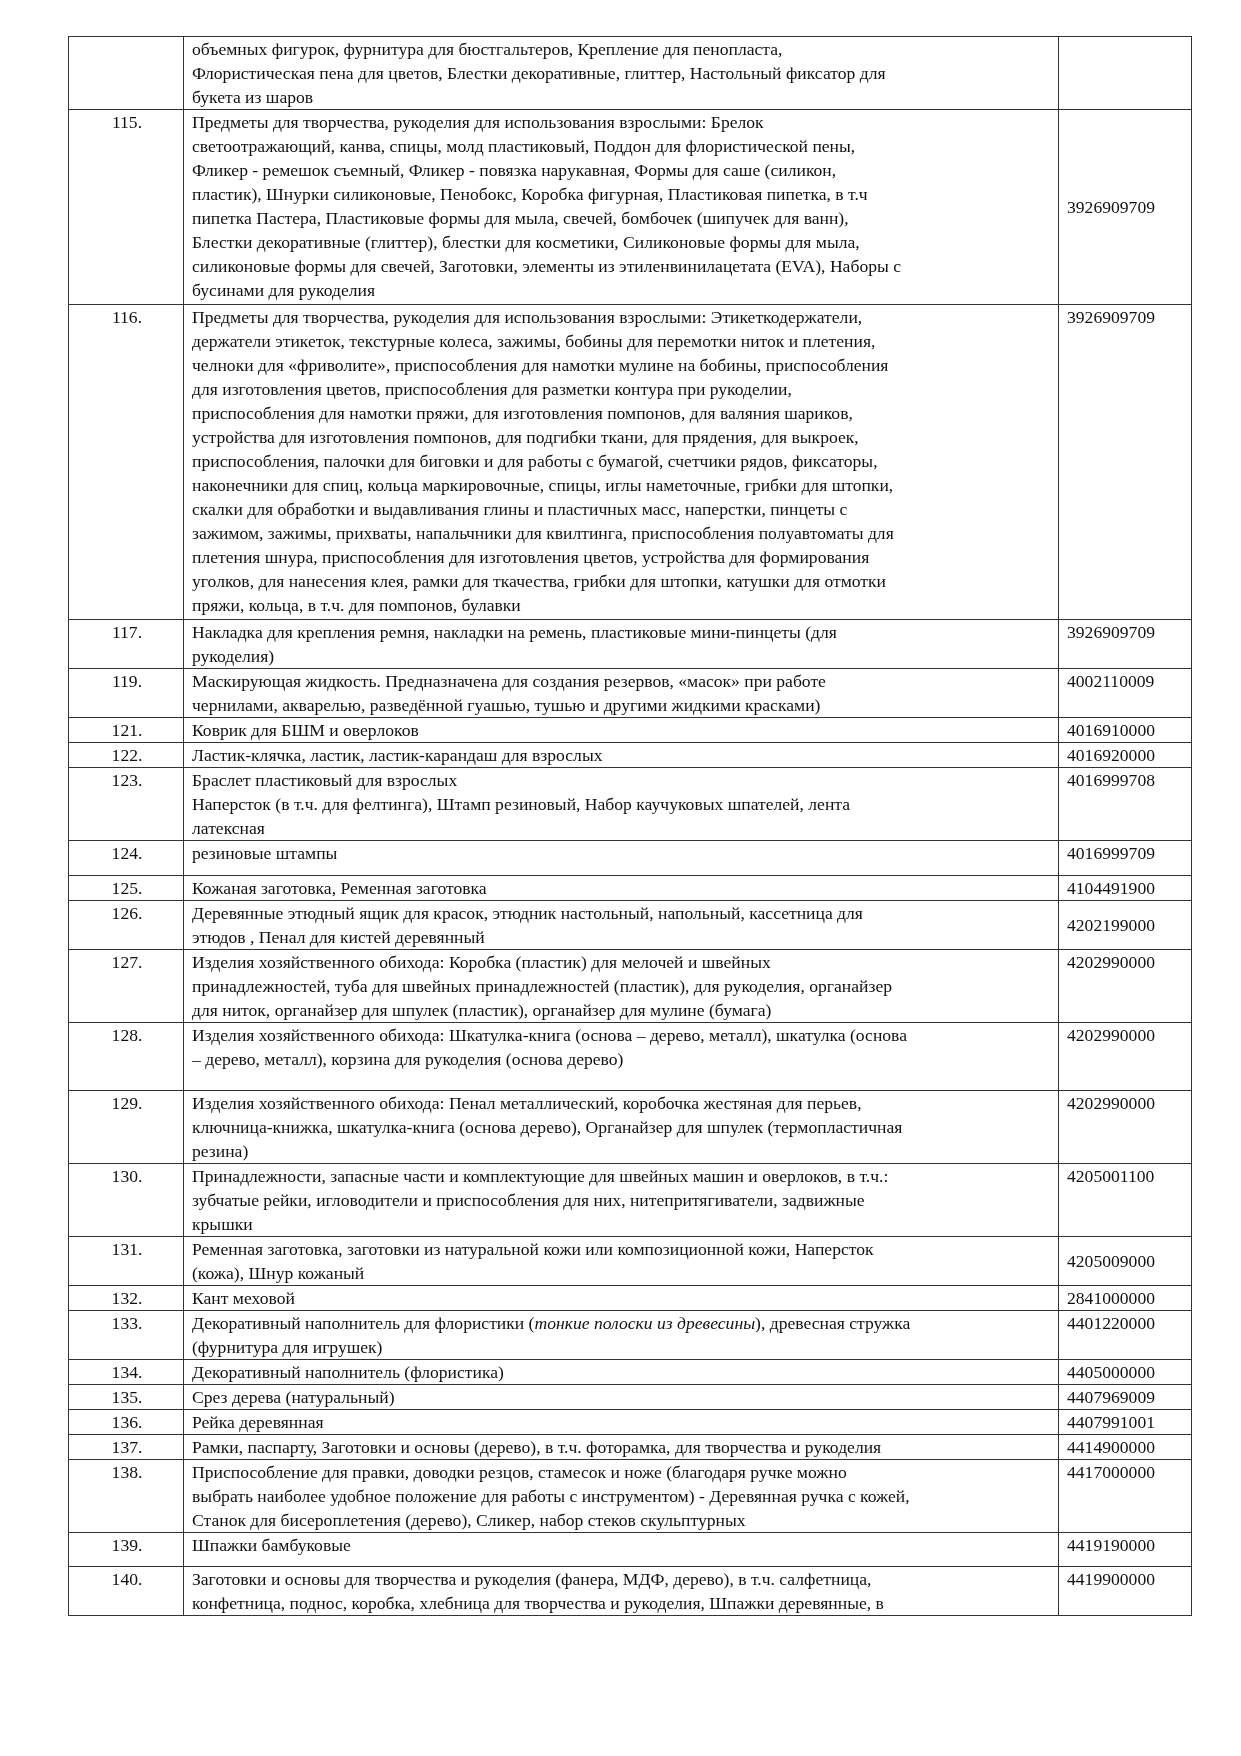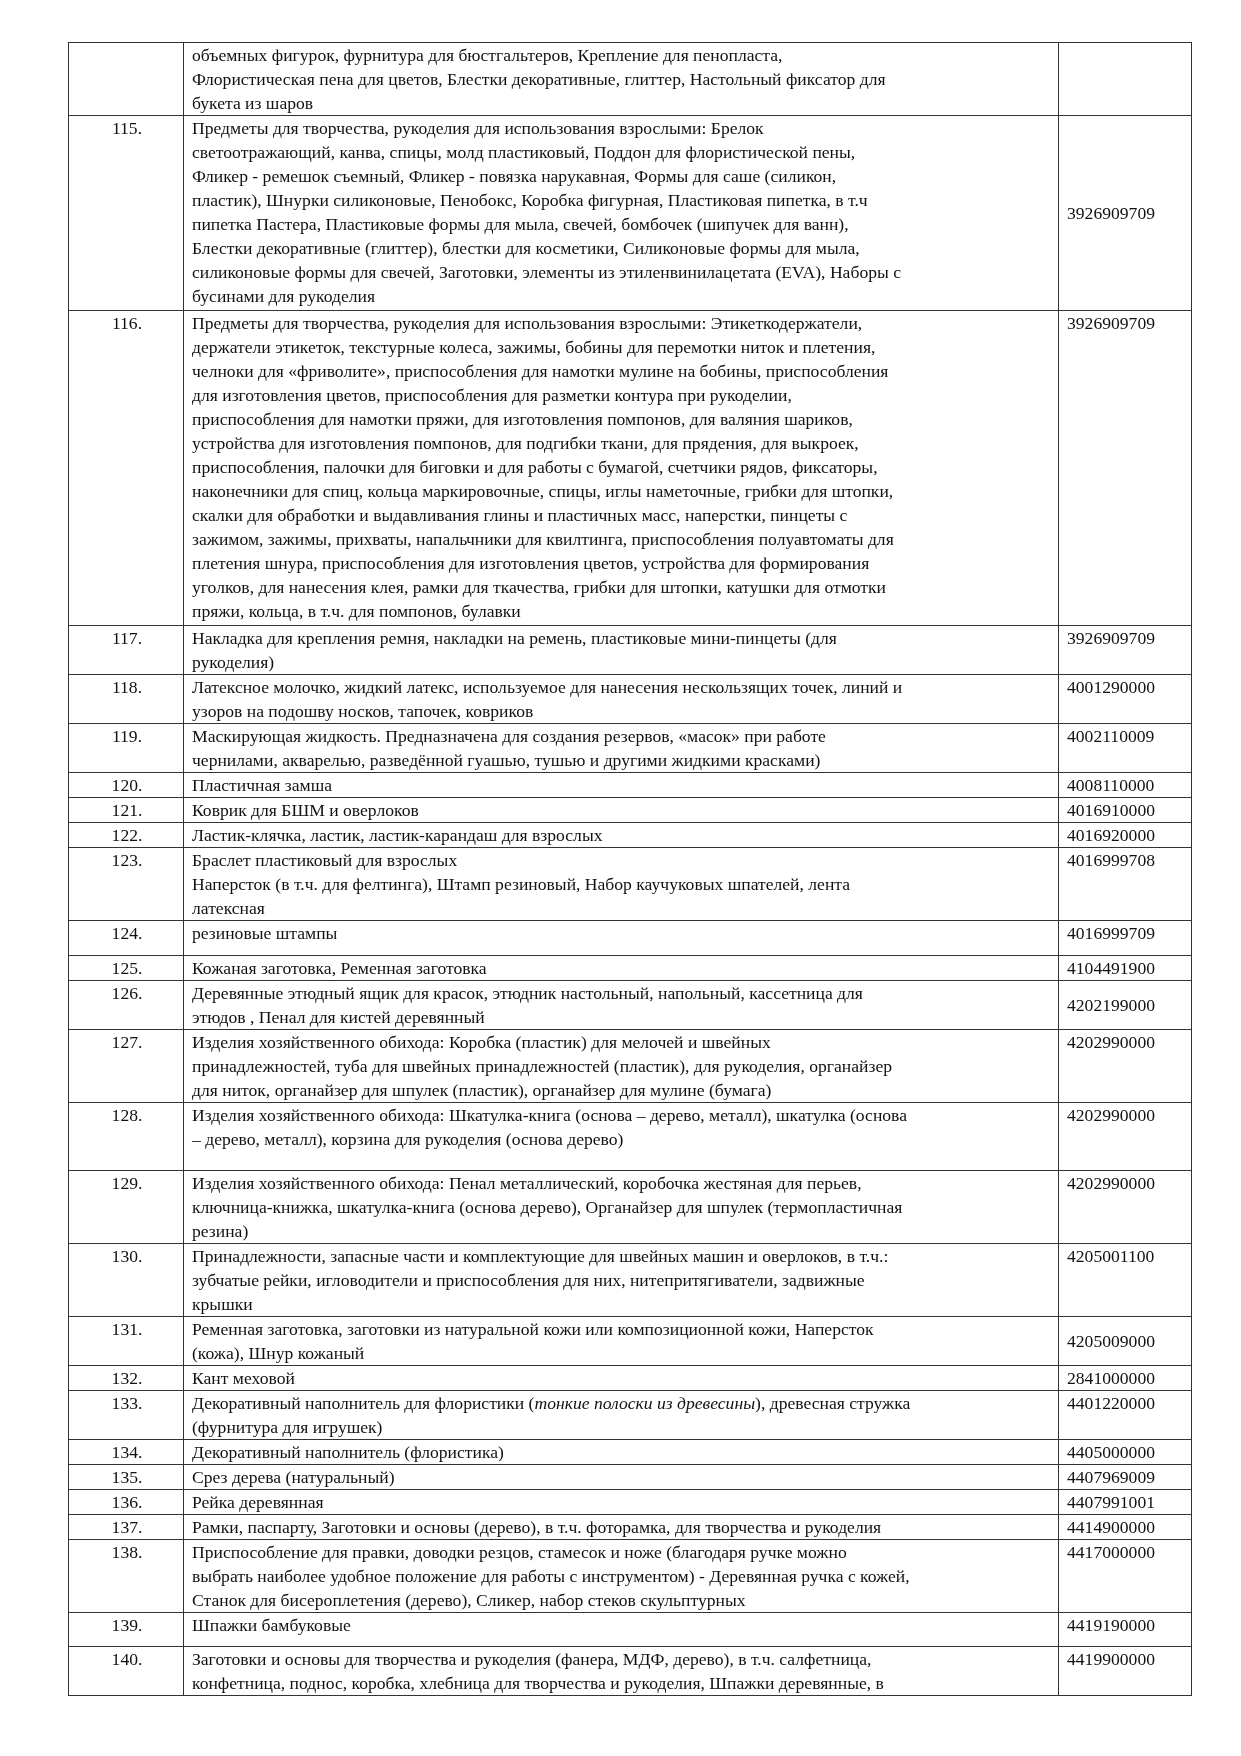--- a/index.html
+++ b/index.html
@@ -1,17 +1,17 @@
 <!DOCTYPE html>
 <html><head>
 <meta charset="utf-8">
 <style>
   html, body { margin: 0; padding: 0; background: #ffffff; }
   body { width: 1241px; height: 1756px; position: relative; overflow: hidden; }
-  .page { position: absolute; left: 68px; top: 42px; width: 1123px; }
+  .page { position: absolute; left: 68px; top: 36px; width: 1123px; }
   table.goods {
     border-collapse: collapse;
     width: 1123px;
     table-layout: fixed;
     font-family: "Liberation Serif", "DejaVu Serif", serif;
     font-size: 17.6px;
     line-height: 24px;
     color: #111;
   }
   table.goods td {
@@ -76,35 +76,24 @@
 пряжи, кольца, в т.ч. для помпонов, булавки</td>
     <td class="code">3926909709</td>
   </tr>
         <tr style="height: 49px;">
     <td class="num">117.</td>
     <td class="desc">Накладка для крепления ремня, накладки на ремень, пластиковые мини-пинцеты (для
 рукоделия)</td>
     <td class="code">3926909709</td>
   </tr>
         <tr style="height: 49px;">
-    <td class="num">118.</td>
-    <td class="desc">Латексное молочко, жидкий латекс, используемое для нанесения нескользящих точек, линий и
-узоров на подошву носков, тапочек, ковриков</td>
-    <td class="code">4001290000</td>
-  </tr>
-        <tr style="height: 49px;">
     <td class="num">119.</td>
     <td class="desc">Маскирующая жидкость. Предназначена для создания резервов, «масок» при работе
 чернилами, акварелью, разведённой гуашью, тушью и другими жидкими красками)</td>
     <td class="code">4002110009</td>
-  </tr>
-        <tr style="height: 25px;">
-    <td class="num">120.</td>
-    <td class="desc">Пластичная замша</td>
-    <td class="code">4008110000</td>
   </tr>
         <tr style="height: 25px;">
     <td class="num">121.</td>
     <td class="desc">Коврик для БШМ и оверлоков</td>
     <td class="code">4016910000</td>
   </tr>
         <tr style="height: 25px; padding-left: 22px;">
     <td class="num">122.</td>
     <td class="desc">Ластик-клячка, ластик, ластик-карандаш для взрослых</td>
     <td class="code">4016920000</td>

